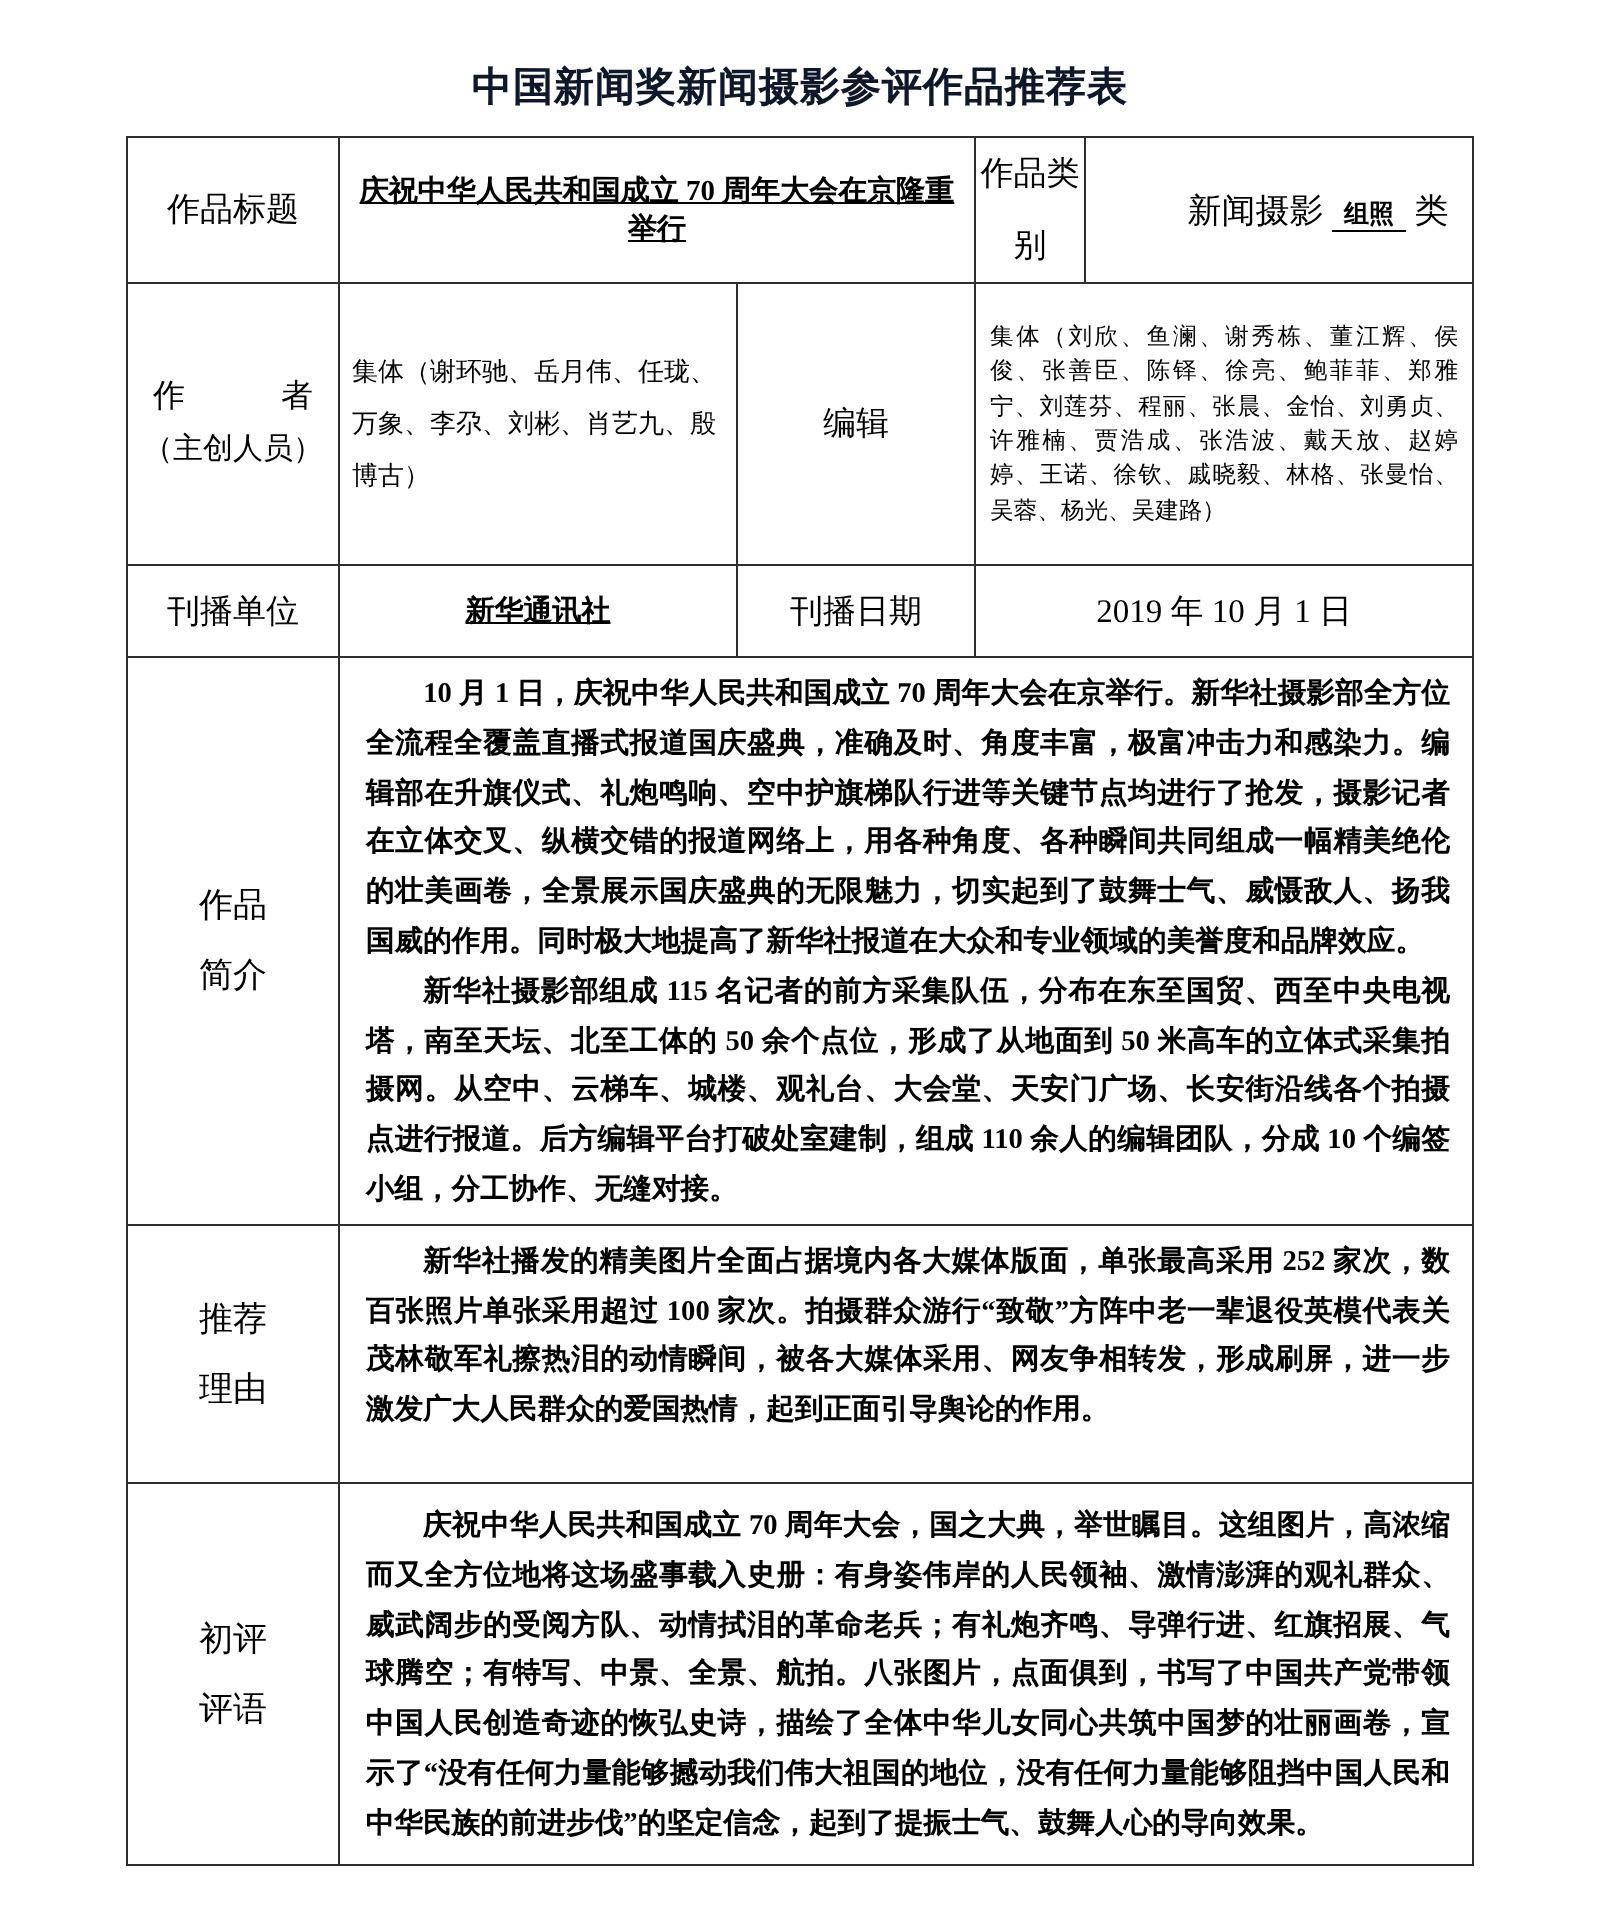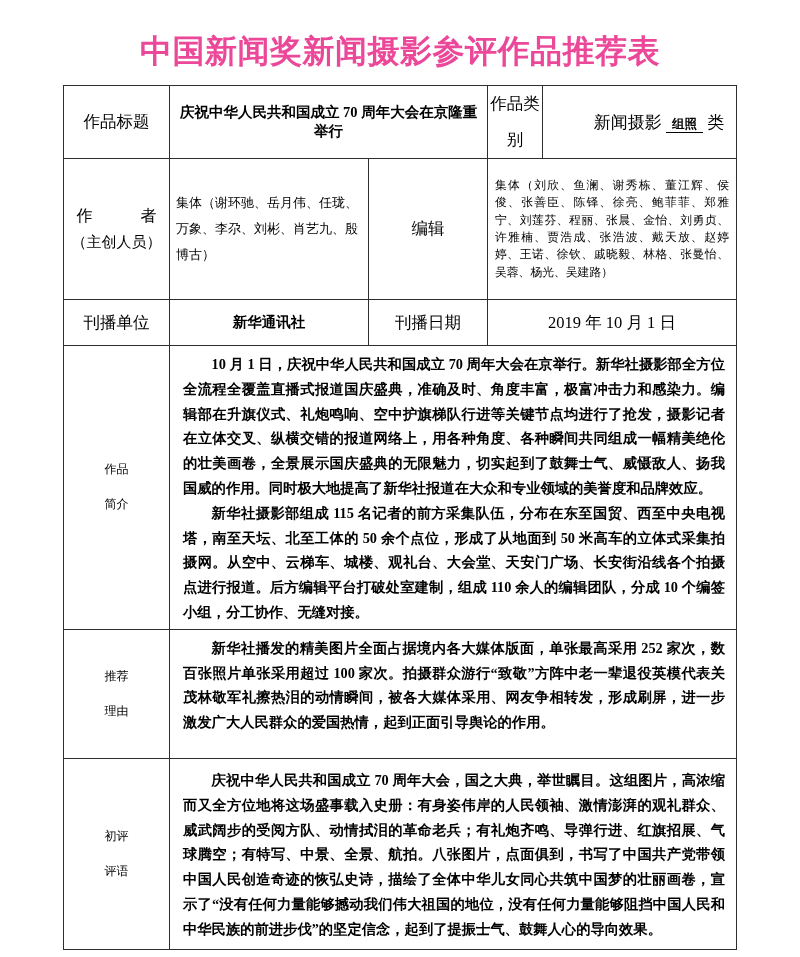--- a/index.html
+++ b/index.html
@@ -4,62 +4,62 @@
 <style>
   html,body{margin:0;padding:0;}
   body{
     width:800px;height:957px;background:#ffffff;color:#000;
     font-family:"Liberation Serif","DejaVu Serif",serif;
     -webkit-font-smoothing:antialiased;
   }
   .page-title{
     margin:30px 0 0;text-align:center;
     font-family:"Liberation Sans","DejaVu Sans",sans-serif;
-    font-weight:700;font-size:32px;letter-spacing:0.5px;color:#ec4899;
+    font-weight:700;font-size:20px;letter-spacing:0.5px;color:#0f172a;
   }
   table.form{
     border-collapse:collapse;table-layout:fixed;
     width:673px;margin:11px auto 0;
   }
   td{
     border:1.6px solid #2e2e2e;padding:0;vertical-align:middle;
     overflow:hidden;word-break:break-all;
   }
   
   tr.r1 td{height:58px;}
   tr.r2 td{height:140px;}
   tr.r3 td{height:45px;}
   tr.r4 td{height:55px;}
   tr.r5 td{height:252px;}
   tr.r6 td{height:118px;}
   tr.r7 td{height:180px;}
 
   .lbl{font-size:16.5px;text-align:center;line-height:24px;padding:0 4px;}
   .lbl-narrow{font-size:16.5px;text-align:center;line-height:36px;padding:0 2px;}
-  .bold-val{font-weight:700;font-size:14.5px;text-align:center;padding:0 4px;}
+  .bold-val{font-weight:700;font-size:14.5px;text-align:center;padding:0 4px;text-decoration:underline;}
   .date-val{font-size:16.5px;text-align:center;}
   .cat-cell{font-size:17px;text-align:center;white-space:nowrap;padding-left:39px;}
   .cat-fill{
     font-size:12.5px;font-weight:700;
     border-bottom:1.3px solid #000;padding:0 6px;
     display:inline-block;line-height:15px;vertical-align:baseline;
   }
   .author-lbl{line-height:26px;}
   .author-lbl .l1{display:block;text-align:center;font-size:16px;}
   .author-lbl .l2{display:block;text-align:center;font-size:15px;}
   .authors{
     font-weight:400;font-size:13px;line-height:26px;
     text-align:left;padding:0 6px;
   }
   .editors{
     font-weight:400;font-size:11.8px;line-height:17.3px;
     text-align:justify;padding:0 7px;
   }
   .count-lbl{font-size:14px;text-align:center;white-space:nowrap;padding:0;}
-  .vlabel{font-size:12px;text-align:center;line-height:35px;}
+  .vlabel{font-size:17px;text-align:center;line-height:35px;}
   .para-cell{padding:6px 11px 4px 13px;vertical-align:middle;}
   .para-cell p{
     margin:0;font-weight:700;font-size:14.3px;line-height:24.8px;
     text-align:justify;text-indent:2em;
   }
 </style>
 </head>
 <body>
 
 <h1 class="page-title">中国新闻奖新闻摄影参评作品推荐表</h1>

